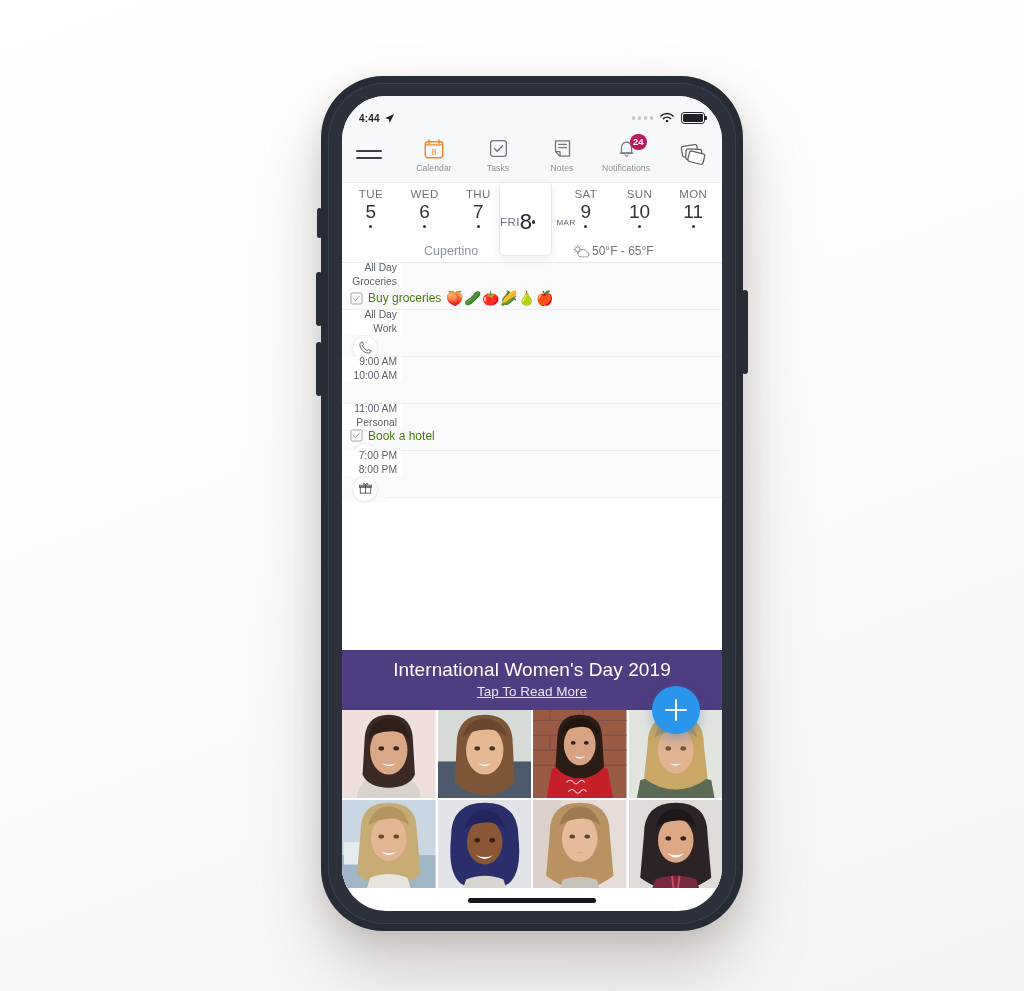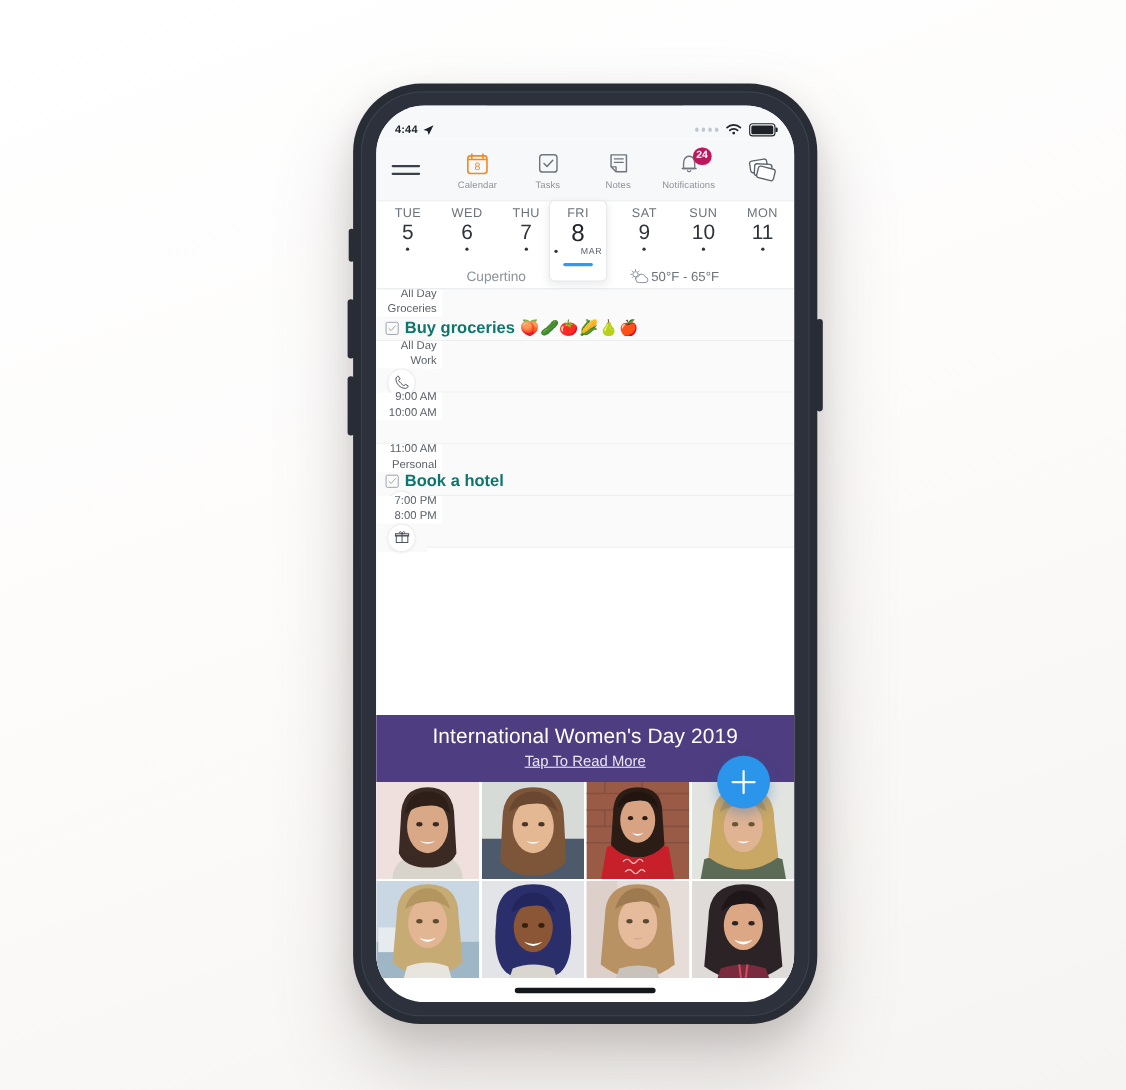--- a/index.html
+++ b/index.html
@@ -96,21 +96,21 @@
     display: flex; height: 58px; position: relative; padding: 0 2px;
   }
   .daycol { flex: 1; display: flex; flex-direction: column; align-items: center;
             justify-content: flex-start; padding-top: 5px; cursor: pointer; }
   .daycol .dow { font-size: 11.5px; color: #6c727b; letter-spacing: .4px; }
   .daycol .num { font-size: 19px; color: #2f343c; margin-top: 1px; font-weight: 300; }
   .daycol .dot { width: 3.2px; height: 3.2px; border-radius: 50%; background: #2f343c; margin-top: 2px; }
   .daysel {
     position: absolute; left: 157px; top: -1px; width: 53px; height: 74px;
     background: #ffffff; border: 1px solid #e6e8eb; border-radius: 5px;
-    display: flex; flex-direction: column; align-items: center; padding-top: 5px;
+    display: flex; flex-direction: row; align-items: center; padding-top: 5px;
     box-shadow: 0 3px 8px rgba(60,70,90,.10); z-index: 8; cursor: pointer;
   }
   .daysel .dow { font-size: 11.5px; color: #6c727b; letter-spacing: .4px; }
   .daysel .num { font-size: 22px; color: #22262c; font-weight: 300; line-height: 1.05; }
   .daysel .mon { font-size: 8px; color: #5d636c; letter-spacing: .5px; display:flex; align-items:center; gap:21px; margin-top:1px;}
   .daysel .mon b { width:3.4px;height:3.4px;border-radius:50%;background:#2f343c;display:block; }
   .daysel .ul { width: 27px; height: 3px; border-radius: 2px; background: #3498ef; margin-top: 6px; }
 
   .metarow {
     height: 23px; display: flex; align-items: center; background: #ffffff;
@@ -123,21 +123,21 @@
   
   .eventlist { background: #fff; }
   .evrow { display: flex; align-items: stretch; height: 47px; border-bottom: 1px solid #edeef0;
            background: #fafafa; cursor: pointer; flex-direction: column; }
   .ev-times { width: 60px; display: flex; flex-direction: column; align-items: flex-end;
               justify-content: center; padding-right: 5px; gap: 4px; background: #ffffff; }
   .ev-times span { font-size: 10.3px; color: #5c626b; line-height: 1; }
   .ev-bar { width: 4px; }
   .ev-body { flex: 1; display: flex; align-items: center; padding-left: 8px; gap: 5px; background:#fafafa; }
   .ev-kind { width: 13px; height: 13px; display:flex; align-items:center; justify-content:center; }
-  .ev-title { font-size: 15px; color: #0f766e; white-space: nowrap; font-weight: bold; }
+  .ev-title { font-size: 12px; color: #4d7c0f; white-space: nowrap; }
   .ev-emoji { font-size: 14px; letter-spacing: .5px; }
   .ev-action { width: 46px; display: flex; align-items: center; justify-content: center; background:#fafafa; }
   .circ-icon { width: 26px; height: 26px; border-radius: 50%; background: #fff;
                border: 1px solid #eceef0; display: flex; align-items: center; justify-content: center;
                box-shadow: 0 1px 2px rgba(60,70,90,.07); }
   .ev-spacer { flex: 1; background: #ffffff; min-height: 152px; }
 
   
   .banner { background: #4e3d80; padding: 9px 0 10px; text-align: center; cursor: pointer; }
   .banner h2 { font-size: 19px; font-weight: normal; color: #ffffff; letter-spacing: .1px; }

